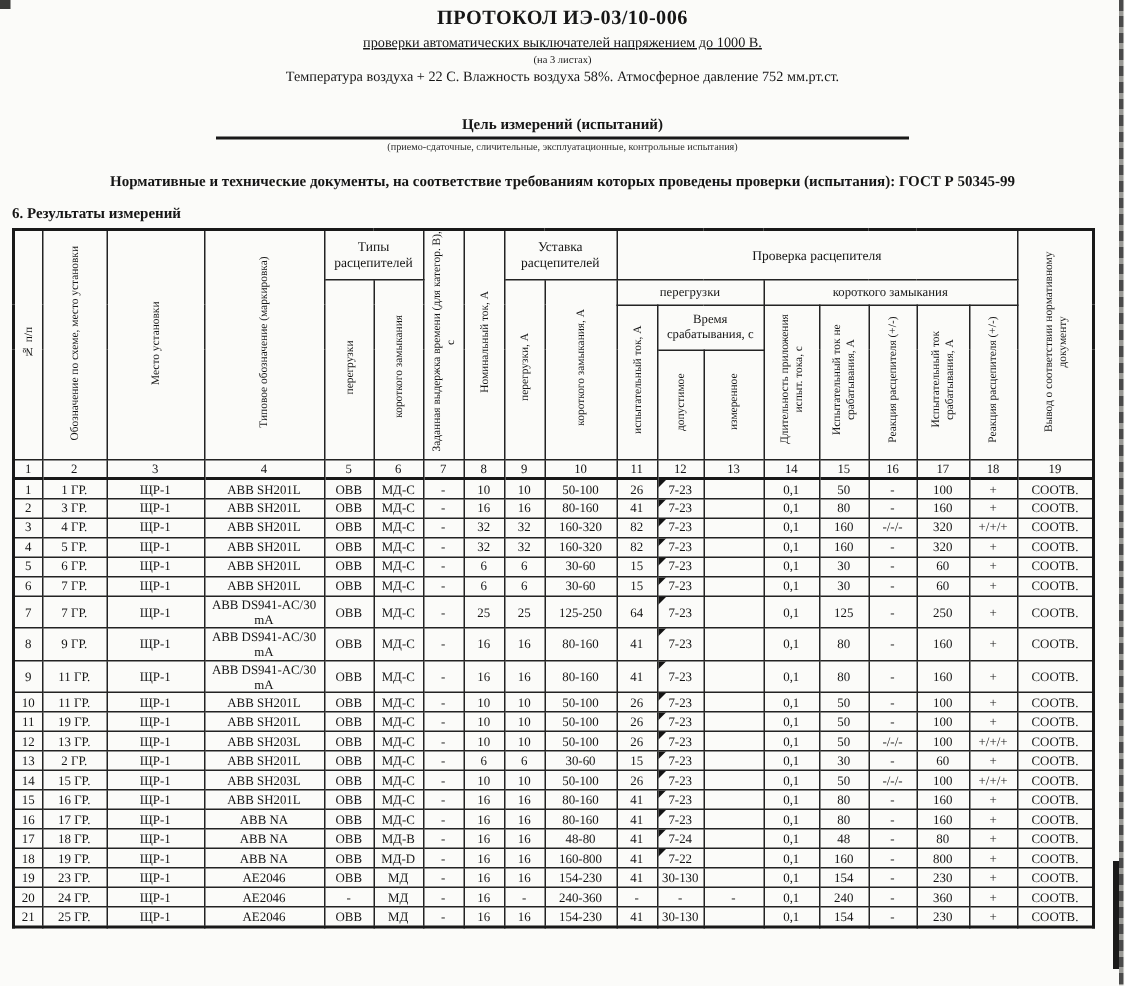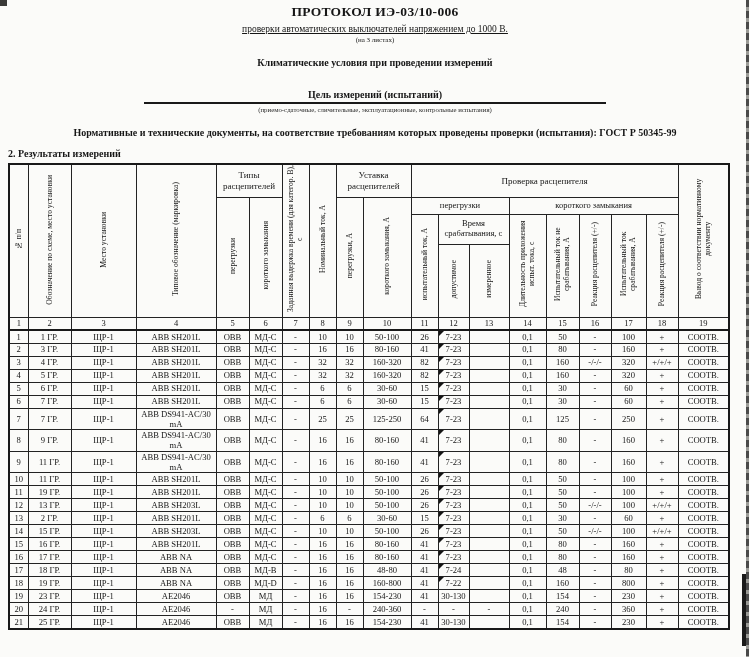--- a/index.html
+++ b/index.html
@@ -75,29 +75,29 @@
 </style>
 </head>
 <body>
 
 <div class="page">
 
   <div class="center doc-title">ПРОТОКОЛ ИЭ-03/10-006</div>
   <div class="center doc-subtitle">проверки автоматических выключателей напряжением до 1000 В.</div>
   <div class="center sheets-note">(на 3 листах)</div>
 
-  <div class="center climate-heading">Климатические условия при проведении измерений</div>
+  <div class="center climate-line">Температура воздуха + 22  С.  Влажность воздуха 58%. Атмосферное давление 752 мм.рт.ст.</div>
 
   <div class="center purpose-heading">Цель измерений (испытаний)</div>
   <div class="purpose-line"></div>
   <div class="center purpose-options">(приемо-сдаточные, сличительные, эксплуатационные, контрольные испытания)</div>
 
   <div class="center normative-line">Нормативные и технические документы, на соответствие требованиям которых проведены проверки (испытания): ГОСТ Р 50345-99</div>
 
-  <div class="results-heading">2. Результаты измерений</div>
+  <div class="results-heading">6. Результаты измерений</div>
 
   <table class="results">
     <colgroup>
       <col style="width:19px">
         <col style="width:43px">
         <col style="width:65px">
         <col style="width:80px">
       <col style="width:33px">
         <col style="width:33px">
         <col style="width:27px">

